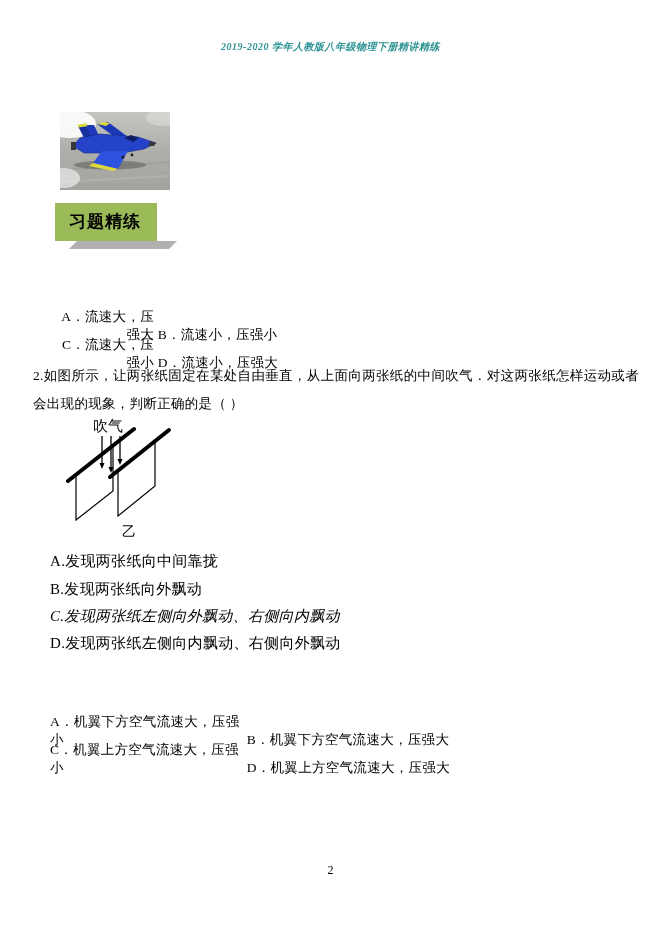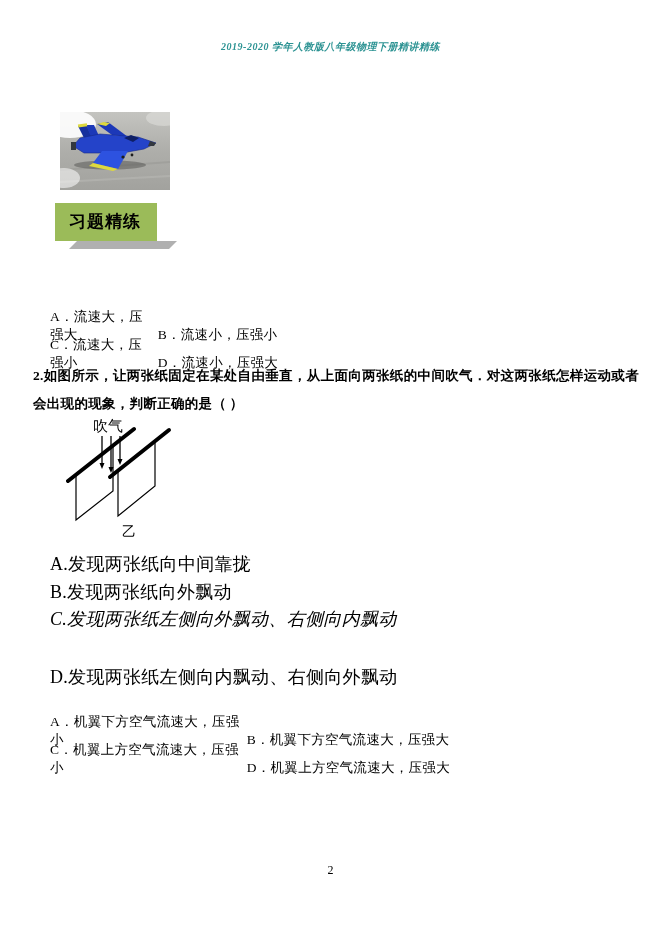--- a/index.html
+++ b/index.html
@@ -23,30 +23,30 @@
     position:absolute; left:55px; top:203px;
     background:#9bbb59; padding:7px 16px 8px 14px;
     font-size:17px; font-weight:bold; letter-spacing:1px;
     color:#000;
   }
   .section-box::after {
     content:""; position:absolute; left:18px; right:-16px; bottom:-8px;
     height:8px; background:#b0b0b0; transform:skewX(-45deg);
   }
   .q1-stem { top:250px; }
-  .q2-stem { top:362px;font-weight:bold; }
+  .q2-stem { top:362px; }
   .q3-stem { top:658px; }
   .q4-stem { top:765px; }
   .opt-row { position:absolute; left:50px; width:590px; font-size:13.5px; letter-spacing:0.3px; }
   .opt-row .col-a { display:inline-block; }
-  .q1-row .col-a { width:104px; }
+  .q1-row .col-a { width:104px;text-align:right; }
   .q3-row .col-a { width:193px; }
   .q1-r1 { top:308px; } .q1-r2 { top:336px; }
-  .q2-opt { position:absolute; left:50px; font-size:18px; letter-spacing:0.3px; }
-  .q2-oa { top:552px; } .q2-ob { top:580px; } .q2-oc { top:607px;font-style:italic; } .q2-od { top:634px;margin-top:31px; }
+  .q2-opt { position:absolute; left:50px; font-size:15px; letter-spacing:0.3px; }
+  .q2-oa { top:552px; } .q2-ob { top:580px; } .q2-oc { top:607px;font-style:italic; } .q2-od { top:634px; }
   .q3-r1 { top:713px; } .q3-r2 { top:741px; }
   .paper-fig { position:absolute; left:66px; top:413px; width:140px; height:128px; }
   .page-number {
     position:absolute; top:863px; left:0; width:100%;
     text-align:center; font-size:12px;
   }
   b { font-weight:bold; }
 </style>
 </head>
 <body>

